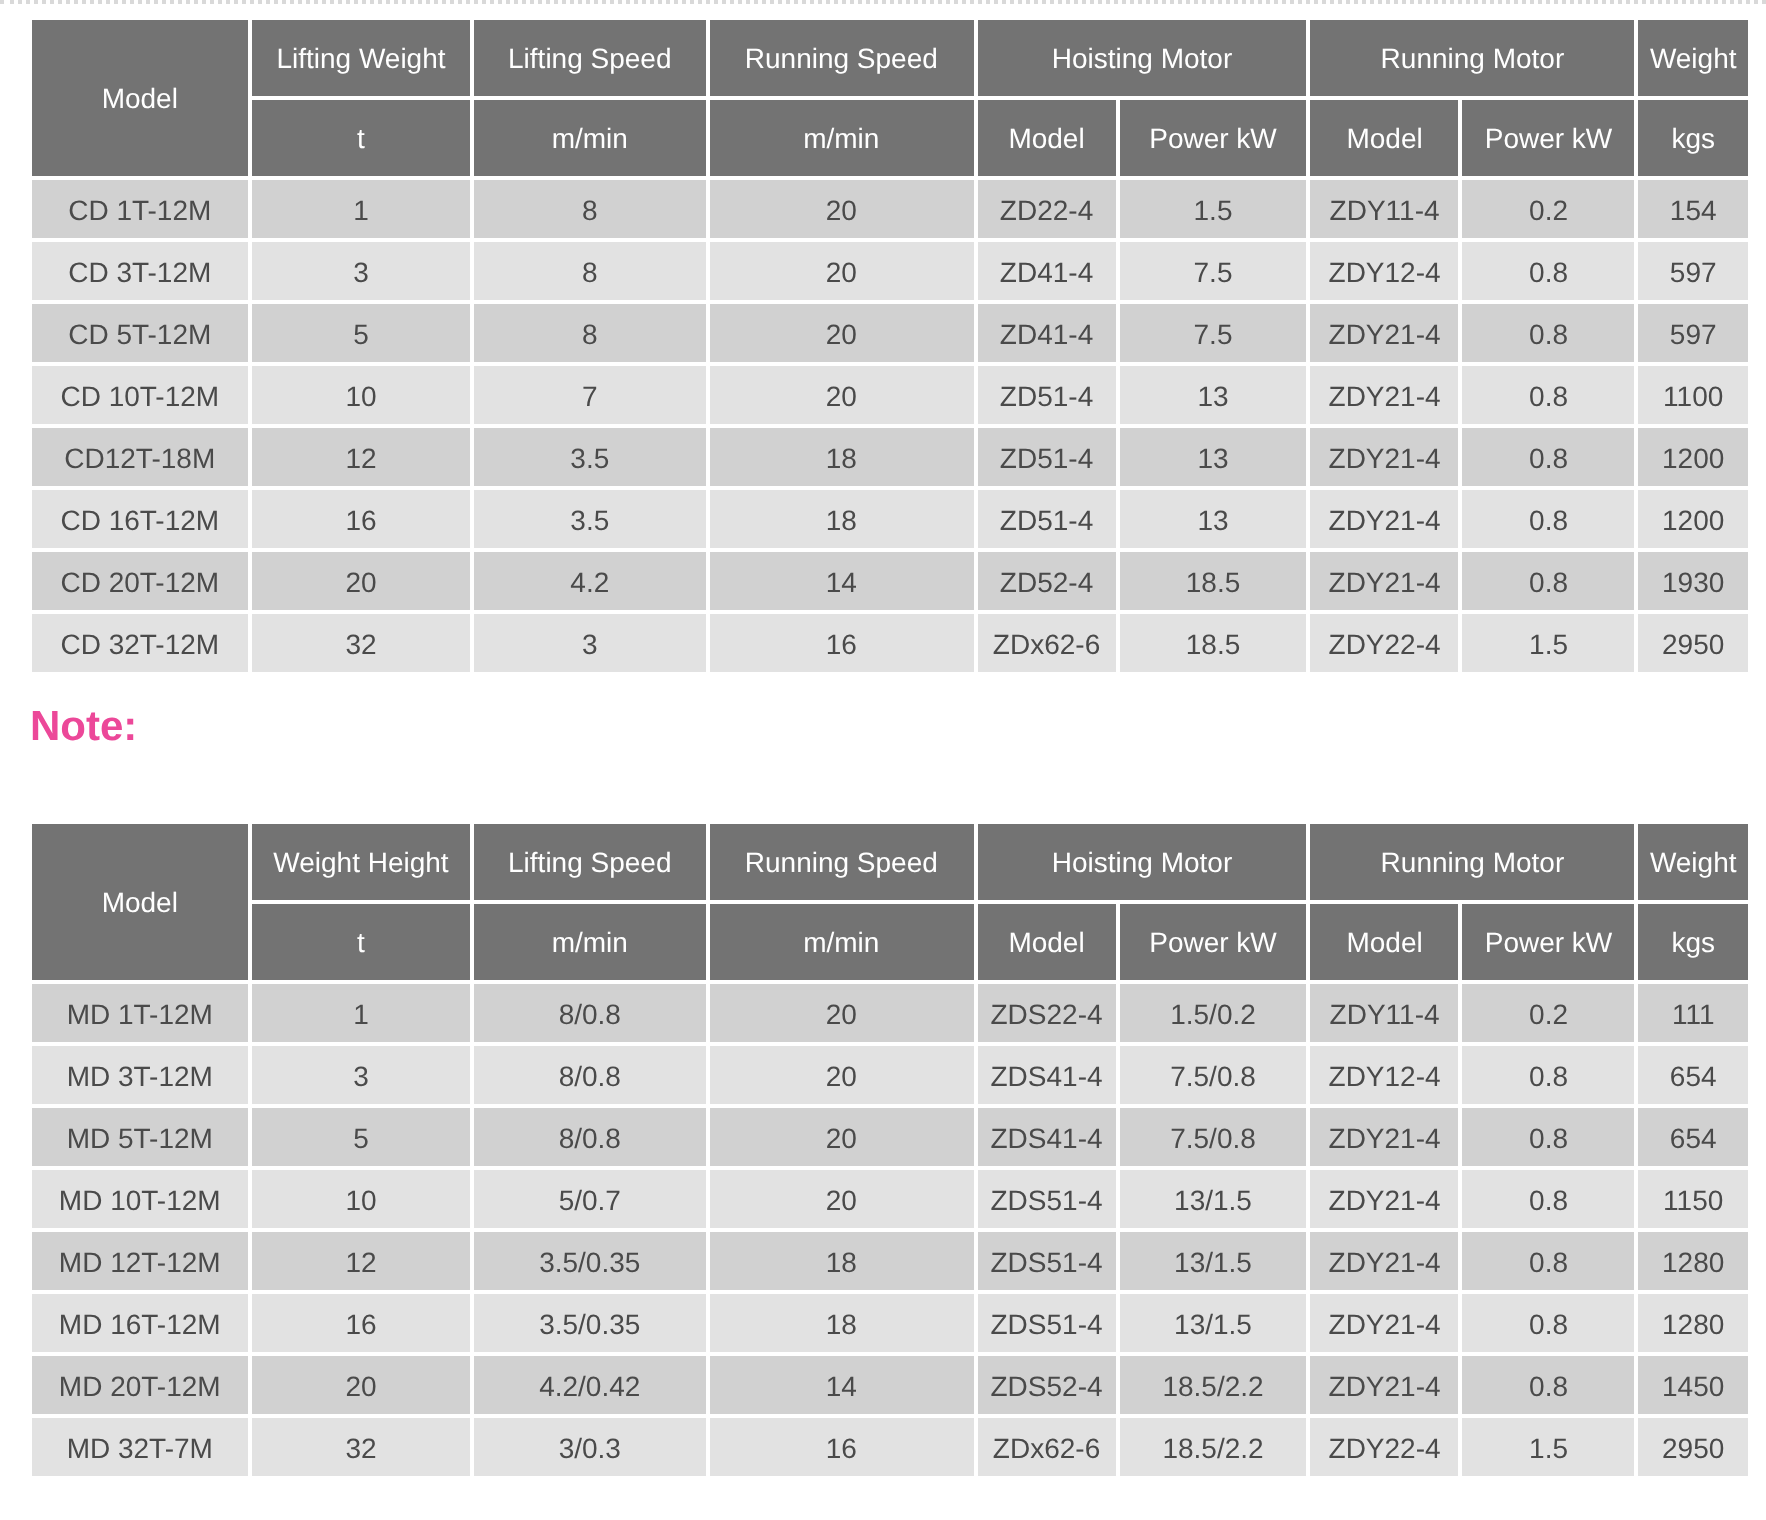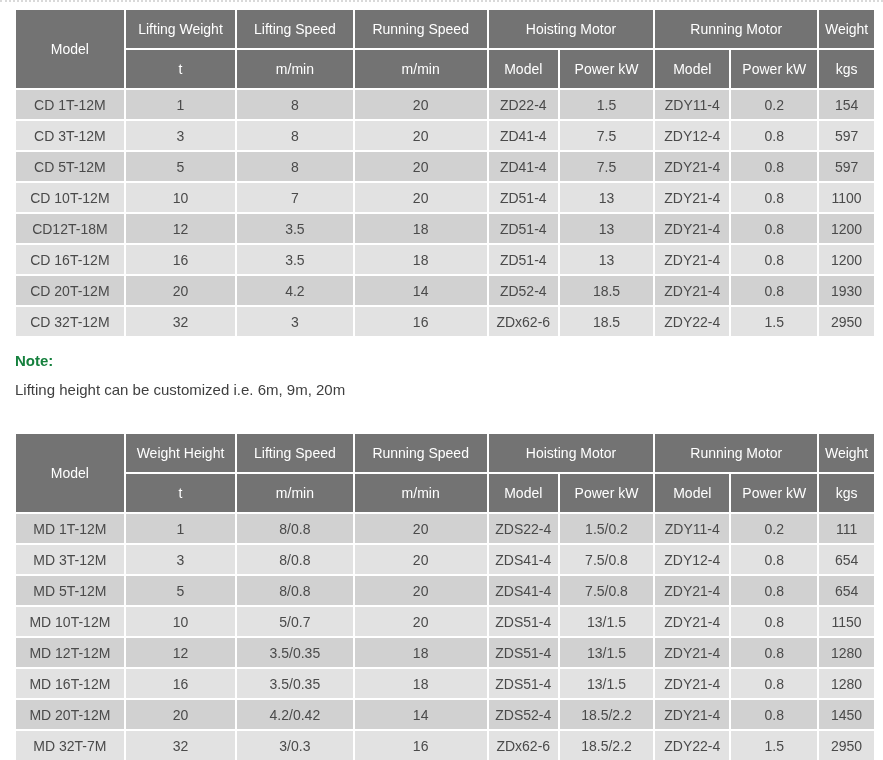--- a/index.html
+++ b/index.html
@@ -46,22 +46,22 @@
   col.c-ls    { width: 13.7%; }
   col.c-rs    { width: 15.7%; }
   col.c-hm    { width: 8.2%;  }
   col.c-hp    { width: 11.1%; }
   col.c-rm    { width: 8.8%;  }
   col.c-rp    { width: 10.2%; }
   col.c-w     { width: 6.5%;  }
   .note-block { margin: 14px 0 0 1px; }
   .note-label {
     font-weight: bold;
-    color: #15803d;
-    font-size: 15px;
+    color: #ec4899;
+    font-size: 21px;
     margin: 0 0 12px 0;
   }
   .note-text {
     color: #3f3f3f;
     font-size: 15px;
     margin: 0;
   }
   .spec-table-2 { margin-top: 34px; }
 </style>
 </head>
@@ -189,21 +189,20 @@
           <td>18.5</td>
           <td>ZDY22-4</td>
           <td>1.5</td>
           <td>2950</td>
         </tr>
       </tbody>
   </table>
 
   <div class="note-block">
     <p class="note-label">Note:</p>
-    <p class="note-text">Lifting height can be customized i.e. 6m, 9m, 20m</p>
   </div>
 
   <table class="spec spec-table-2">
     <colgroup>
       <col class="c-model">
         <col class="c-t">
         <col class="c-ls">
         <col class="c-rs">
       <col class="c-hm">
         <col class="c-hp">

